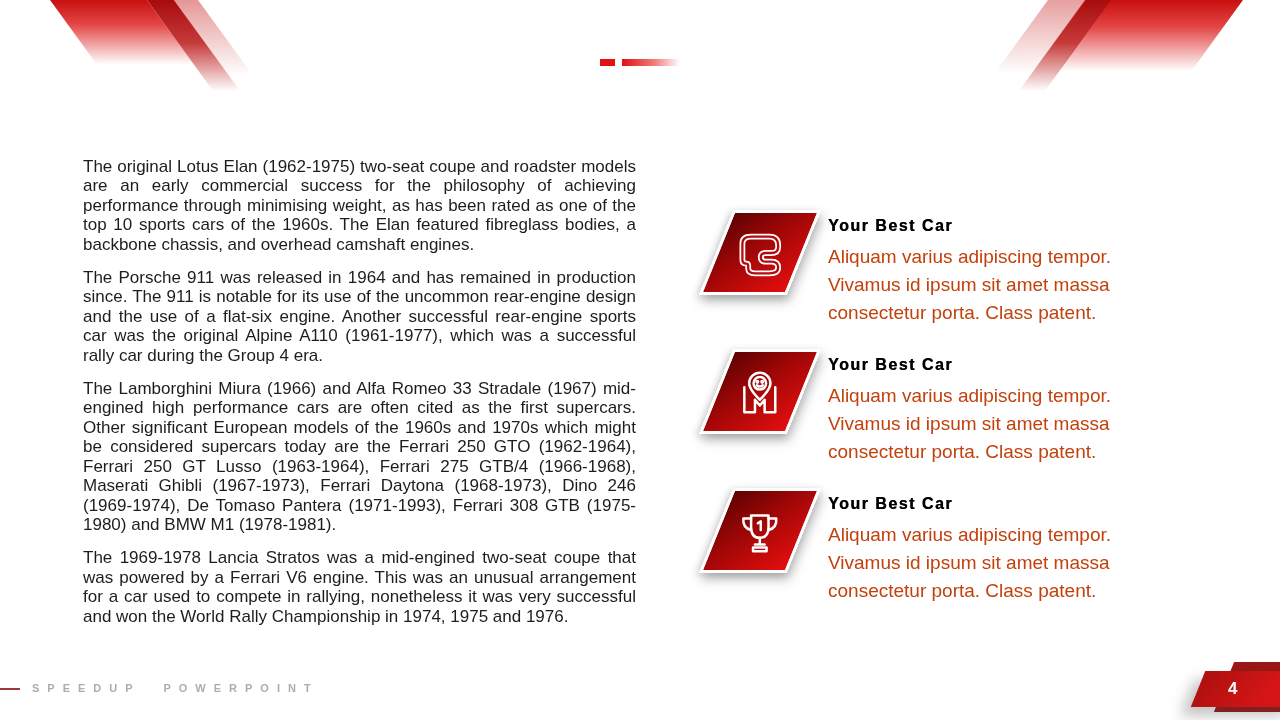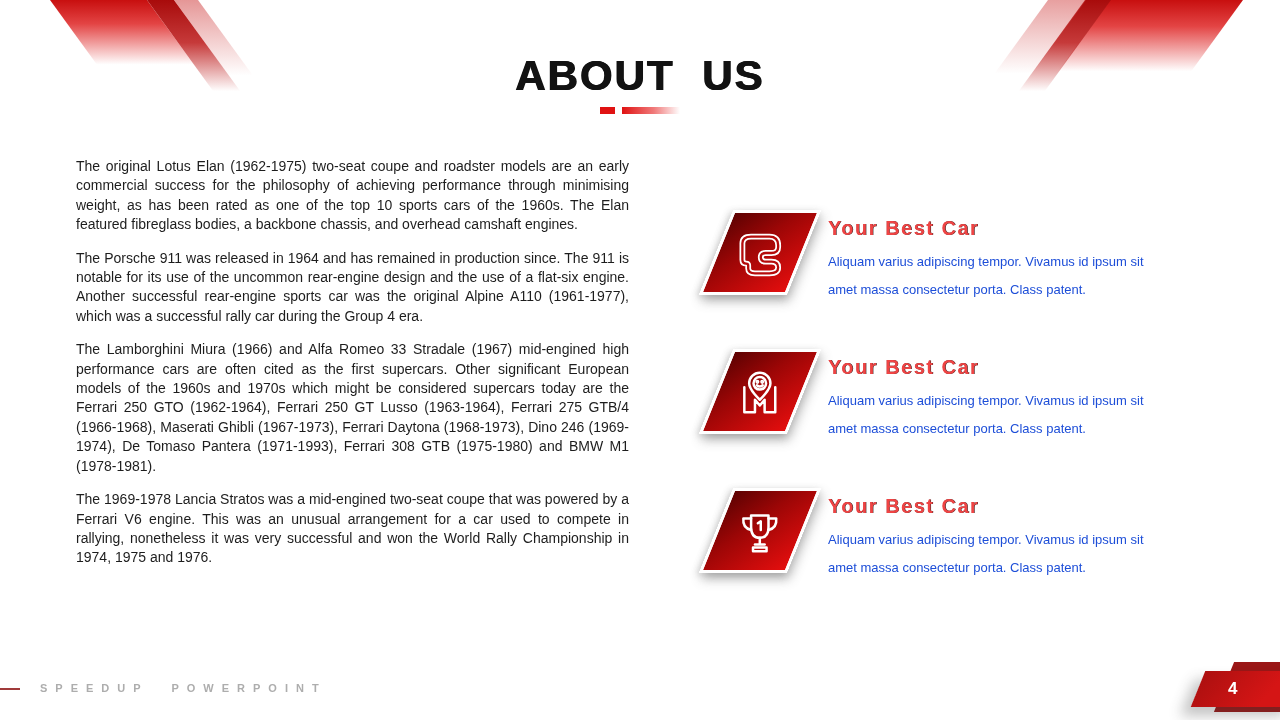--- a/index.html
+++ b/index.html
@@ -31,52 +31,52 @@
   .slide-title {
     font-size:42px; font-weight:700; letter-spacing:2px; word-spacing:14px;
     color:#121212; text-shadow:0.6px 0 0 #121212, -0.6px 0 0 #121212;
   }
   .title-underline { margin-top:7px; display:flex; justify-content:center; align-items:center; gap:7px; }
   .underline-square { width:15px; height:7px; background:#e01212; }
   .underline-bar { width:58px; height:7px; background:linear-gradient(to right, #e01212 0%, #f07a7a 55%, rgba(255,255,255,0) 100%); }
 
   
   .about-text {
-    position:absolute; left:76px; top:157px; width:553px;
-    font-size:14px; line-height:19.4px; color:#1d1d1d; text-align:justify;
+    position:absolute; left:83px; top:157px; width:553px;
+    font-size:17px; line-height:19.4px; color:#1d1d1d; text-align:justify;
   }
   .about-text p { margin-bottom:14px; }
 
   
   .feature { position:absolute; left:700px; width:500px; display:flex; }
   .feature-1 { top:210px; }
   .feature-2 { top:349px; }
   .feature-3 { top:488px; }
   .icon-plate {
     width:88px; height:85px; margin-left:16px; flex:none;
     transform:skewX(-22deg);
     background:linear-gradient(135deg, #5e0202 0%, #9c0606 40%, #e40e0e 100%);
     border:3px solid #ffffff;
     box-shadow:4px 6px 10px rgba(90,90,90,.45), -2px 2px 6px rgba(120,120,120,.25);
     display:flex; align-items:center; justify-content:center;
   }
   .icon-inner { transform:skewX(22deg); width:58px; height:58px; }
   .icon-inner svg { width:100%; height:100%; display:block; }
   .feature-content { margin-left:24px; padding-top:7px; width:345px; }
   .feature-title {
-    font-size:20px; font-weight:700; letter-spacing:1.5px; color:#ef4444;
+    font-size:16px; font-weight:700; letter-spacing:1.5px; color:#000000;
     text-shadow:0.4px 0 0 #262626; margin-bottom:8px;
   }
-  .feature-desc { font-size:13px; line-height:28px; color:#1d4ed8; }
+  .feature-desc { font-size:19px; line-height:28px; color:#c2410c; }
 
   
   .footer-dash { position:absolute; left:0; top:688px; width:20px; height:2px; background:#a03a3a; }
   .footer-brand {
     position:absolute; left:32px; top:682px;
-    font-size:11px; font-weight:700; letter-spacing:8px; word-spacing:12px; color:#adadad;margin-left:8px;
+    font-size:11px; font-weight:700; letter-spacing:8px; word-spacing:12px; color:#adadad;
   }
   .page-dark {
     position:absolute; right:-28px; bottom:8px; width:84px; height:50px;
     transform:skewX(-22deg); background:#9a1717;
   }
   .page-badge {
     position:absolute; right:-20px; bottom:13px; width:102px; height:36px;
     transform:skewX(-22deg);
     background:linear-gradient(115deg, #ad1010 0%, #d51515 70%);
     box-shadow:-7px 9px 12px rgba(60,60,60,.30);
@@ -97,21 +97,20 @@
     <div class="stripe tl-2"></div>
     <div class="stripe tl-3"></div>
   </div>
   <div class="deco">
     <div class="stripe tr-1"></div>
     <div class="stripe tr-2"></div>
     <div class="stripe tr-3"></div>
   </div>
 
   <div class="title-wrap">
-    <div class="slide-title">ABOUT US</div>
     <div class="title-underline">
       <div class="underline-square"></div>
       <div class="underline-bar"></div>
     </div>
   </div>
 
   <div class="about-text">
     <p>The original Lotus Elan (1962-1975) two-seat coupe and roadster models are an early commercial success for the philosophy of achieving performance through minimising weight, as has been rated as one of the top 10 sports cars of the 1960s. The Elan featured fibreglass bodies, a backbone chassis, and overhead camshaft engines.</p>
     <p>The Porsche 911 was released in 1964 and has remained in production since. The 911 is notable for its use of the uncommon rear-engine design and the use of a flat-six engine. Another successful rear-engine sports car was the original Alpine A110 (1961-1977), which was a successful rally car during the Group 4 era.</p>
     <p>The Lamborghini Miura (1966) and Alfa Romeo 33 Stradale (1967) mid-engined high performance cars are often cited as the first supercars. Other significant European models of the 1960s and 1970s which might be considered supercars today are the Ferrari 250 GTO (1962-1964), Ferrari 250 GT Lusso (1963-1964), Ferrari 275 GTB/4 (1966-1968), Maserati Ghibli (1967-1973), Ferrari Daytona (1968-1973), Dino 246 (1969-1974), De Tomaso Pantera (1971-1993), Ferrari 308 GTB (1975-1980) and BMW M1 (1978-1981).</p>

